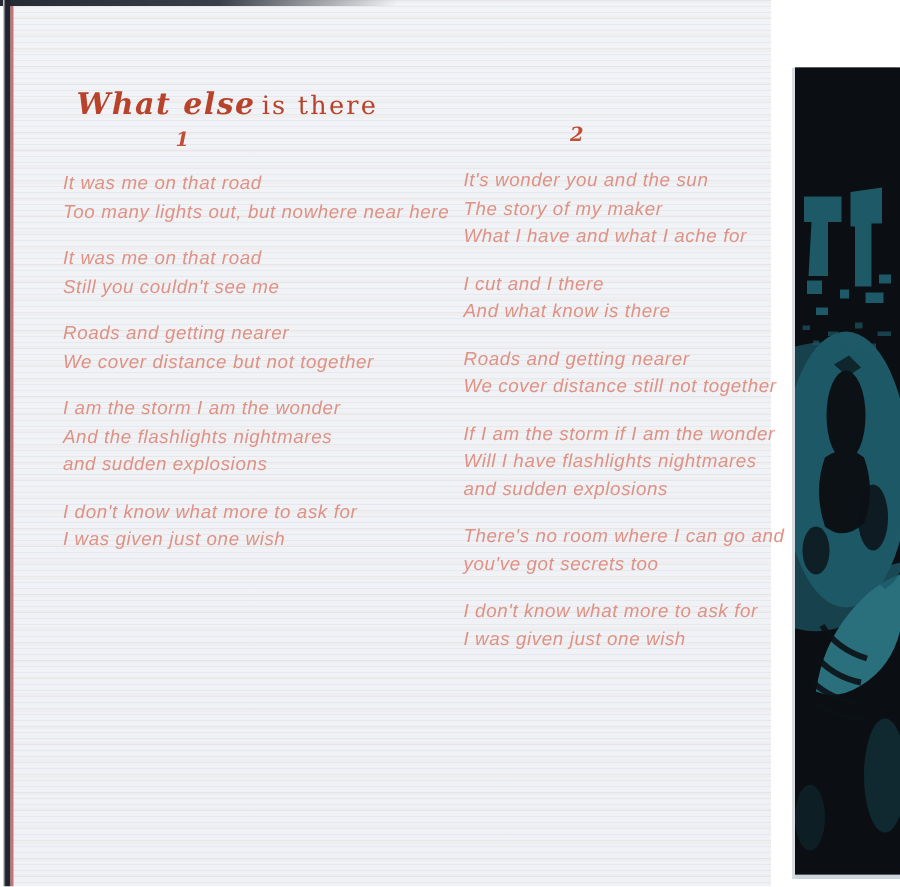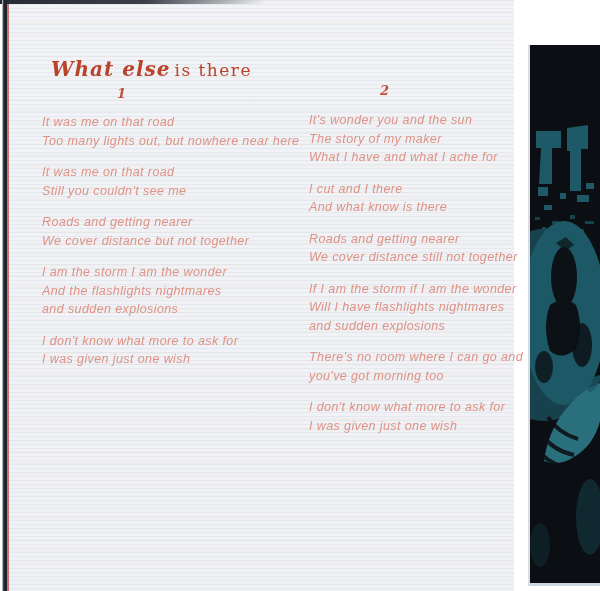--- a/index.html
+++ b/index.html
@@ -154,21 +154,21 @@
           <div class="line">Roads and getting nearer</div>
           <div class="line">We cover distance still not together</div>
         </div>
         <div class="stanza">
           <div class="line">If I am the storm if I am the wonder</div>
           <div class="line">Will I have flashlights nightmares</div>
           <div class="line">and sudden explosions</div>
         </div>
         <div class="stanza">
           <div class="line">There's no room where I can go and</div>
-          <div class="line">you've got morning too</div>
+          <div class="line">you've got secrets too</div>
         </div>
         <div class="stanza">
           <div class="line">I don't know what more to ask for</div>
           <div class="line">I was given just one wish</div>
         </div>
       </div>
   </div>
 
   <div class="edge-top"></div>
   <div class="edge-left"></div>

